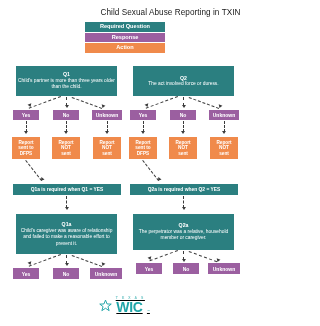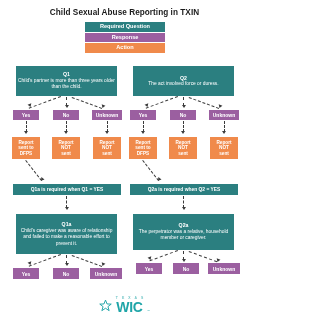--- a/index.html
+++ b/index.html
@@ -22,23 +22,24 @@
   }
 
   
   .title {
     position: absolute;
     top: 8px;
     left: 0;
     width: 249px;
     text-align: center;
     font-size: 8.2px;
-    font-weight: bold;
+    font-weight: normal;
     color: #1a1a1a;
     letter-spacing: 0.05px;
+    padding-left: 46px;
   }
 
   
   .legend {
     position: absolute;
     top: 22px;
     left: 85px;
     width: 80px;
   }
   .legend-row {
@@ -125,20 +126,21 @@
   
   .logo {
     position: absolute;
     left: 0;
     top: 297px;
     width: 249px;
     display: flex;
     align-items: center;
     justify-content: center;
     gap: 2px;
+    text-decoration: underline;
   }
   .logo-star {
     width: 13px;
     height: 13px;
     position: relative;
     flex: 0 0 auto;
   }
   .logo-star svg { display: block; }
   .logo-textwrap {
     display: flex;

